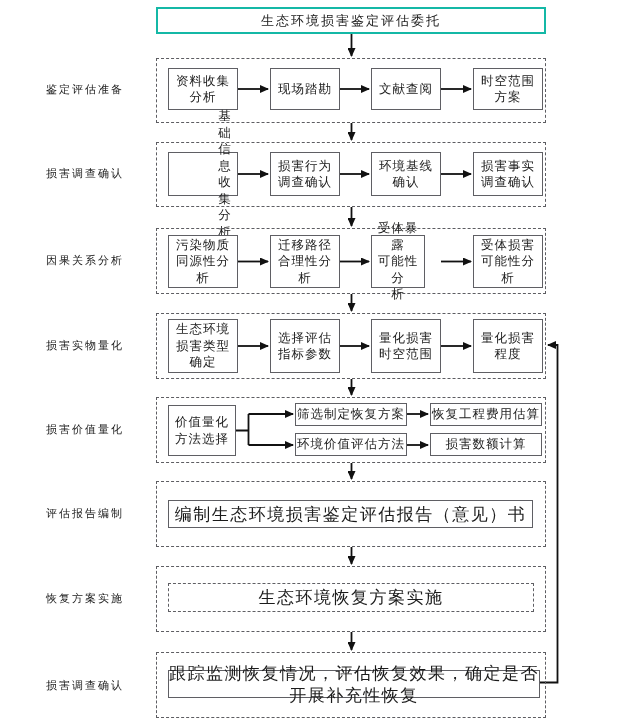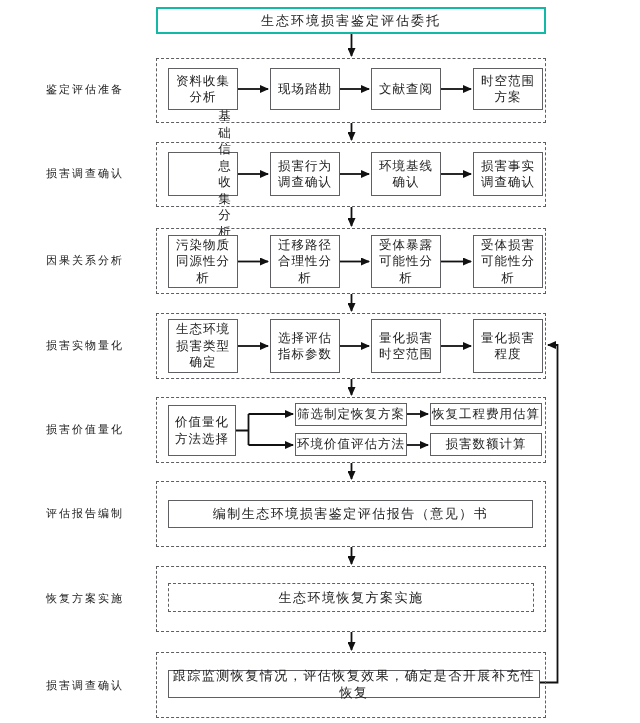--- a/index.html
+++ b/index.html
@@ -19,21 +19,21 @@
   .title-box{border:2px solid #14b8a6;font-size:13px;letter-spacing:2px;}
   .group{
     position:absolute;box-sizing:border-box;
     border:1px dashed #5d5d62;background:transparent;
   }
   .stage-label{
     position:absolute;width:126px;left:22px;text-align:center;
     font-size:11px;letter-spacing:2px;white-space:nowrap;
   }
   .dashed-node{border-style:dashed;}
-  .wide{font-size:13px;letter-spacing:1.5px;}
+  .wide{font-size:17px;letter-spacing:1.5px;}
 </style>
 </head>
 <body>
 
 <div class="canvas">
 
   <svg class="lines" width="640" height="723" viewBox="0 0 640 723">
     <defs>
       <marker id="ah" markerWidth="9" markerHeight="8" refX="8" refY="4" orient="auto" markerUnits="userSpaceOnUse">
         <path d="M0,0 L9,4 L0,8 z" fill="#111111"></path>
@@ -99,21 +99,21 @@
 调查确认</div>
 
   <div class="stage-label" style="top:253px;">因果关系分析</div>
   <div class="group" style="left:156px;top:228px;width:390px;height:66px;"></div>
   <div class="node" style="left:168px;top:235px;width:70px;height:53px;">污染物质
 同源性分
 析</div>
   <div class="node" style="left:270px;top:235px;width:70px;height:53px;">迁移路径
 合理性分
 析</div>
-  <div class="node" style="left:371px;top:235px;width:70px;height:53px;">受体暴露
+  <div class="node" style="left:371px;top:235px;width:54px;height:53px;">受体暴露
 可能性分
 析</div>
   <div class="node" style="left:473px;top:235px;width:70px;height:53px;">受体损害
 可能性分
 析</div>
 
   <div class="stage-label" style="top:338px;">损害实物量化</div>
   <div class="group" style="left:156px;top:313px;width:390px;height:66px;"></div>
   <div class="node" style="left:168px;top:319px;width:70px;height:54px;">生态环境
 损害类型

